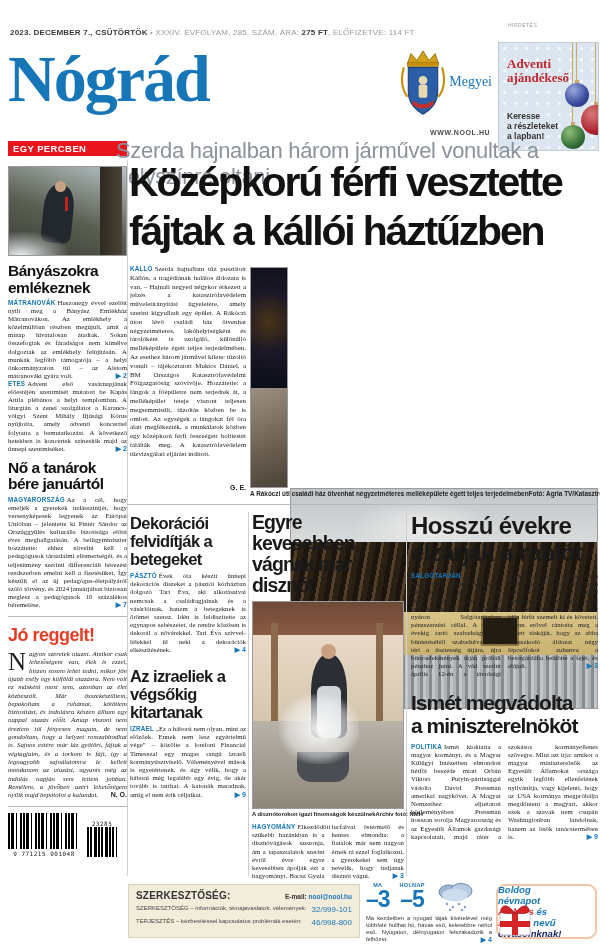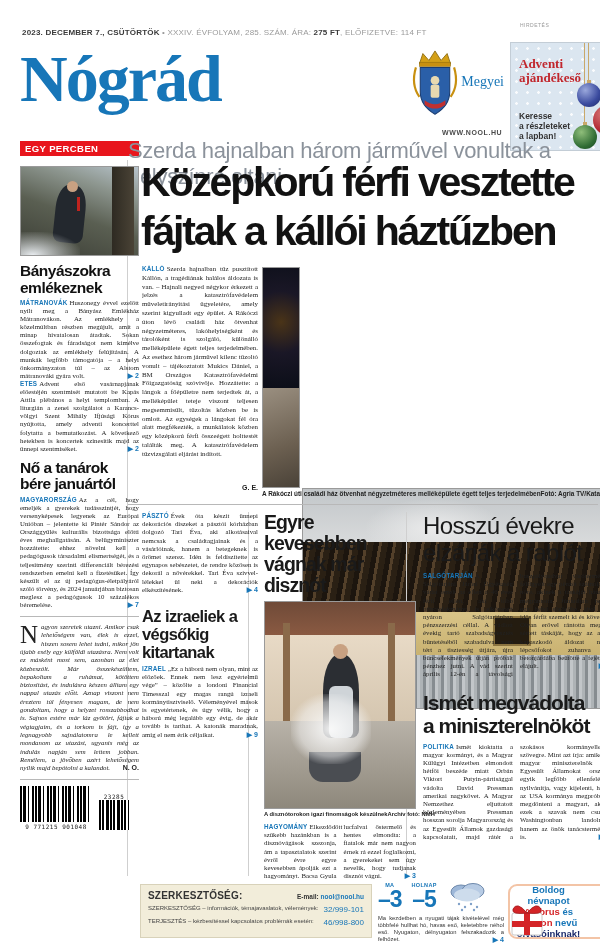--- a/index.html
+++ b/index.html
@@ -1,17 +1,17 @@
 <!DOCTYPE html>
 <html><head>
 <meta charset="utf-8">
 <style>
   html,body{margin:0;padding:0;background:#fff;}
   body{width:600px;height:947px;position:relative;font-family:"Liberation Sans",sans-serif;color:#1a1a1a;overflow:hidden;}
-  .abs{position:absolute;margin-left:12px;}
+  .abs{position:absolute;}
   
   .dateline{left:10px;top:28px;font-size:8px;color:#9a9a9a;letter-spacing:.2px;white-space:nowrap;}
   .dateline b{color:#3a3a3a;}
   .dateline .price{color:#3a3a3a;font-weight:bold;}
   .masthead{left:8px;top:40px;width:488px;display:flex;align-items:flex-end;justify-content:space-between;}
   .mast-word{font-family:"Liberation Serif",serif;font-weight:bold;font-size:66px;line-height:78px;color:#1776b8;letter-spacing:-2px;}
   .crest-col{display:flex;align-items:center;margin:0 4px;}
   .crest-caption{font-family:"Liberation Serif",serif;color:#1776b8;font-size:14px;margin-top:-2px;}
   .website{left:430px;top:129px;font-size:7px;font-weight:bold;color:#4a4a4a;letter-spacing:.6px;}
   
@@ -84,38 +84,38 @@
   .pig-post{position:absolute;top:10%;width:7px;height:55%;background:#8a6a4a;}
   .pig-ground{position:absolute;left:0;right:0;bottom:0;height:42%;background:linear-gradient(#b8b2a8,#8e887c);}
   .pig-person{position:absolute;left:58px;top:52px;width:36px;height:84px;background:#2b2e33;border-radius:45% 45% 8px 8px;}
   .pig-apron{position:absolute;left:64px;top:84px;width:24px;height:52px;background:#cfd4d8;border-radius:6px;}
   .pig-head{position:absolute;left:68px;top:42px;width:15px;height:15px;border-radius:50%;background:#c8a182;}
   .pig-steam{position:absolute;left:26px;top:92px;width:80px;height:70px;background:radial-gradient(ellipse,rgba(250,250,250,.95),rgba(245,245,245,.5) 55%,transparent 75%);}
   .pig-pot{position:absolute;left:44px;top:150px;width:52px;height:30px;background:#4a4d52;border-radius:0 0 14px 14px;}
   .small-caption{display:flex;justify-content:space-between;font-size:5.8px;font-weight:bold;white-space:nowrap;margin:2px 0 6px;}
   .twocol{columns:2;column-gap:7px;}
   .colC{left:411px;top:512px;width:187px;}
-  .colC h2.light{font-size:24px;line-height:27px;font-weight:normal;letter-spacing:-.6px;color:#1a1a1a;margin:0 0 6px;}
+  .colC h2.light{font-size:24px;line-height:27px;font-weight:bold;letter-spacing:-.6px;color:#1a1a1a;margin:0 0 6px;}
   .colC h2.heavy{font-size:21px;line-height:23px;font-weight:bold;letter-spacing:-1px;margin:12px 0 6px;}
   
   .edit-box{left:128px;top:884px;width:232px;height:54px;background:#f2edda;border:1px solid #d8d2ba;box-sizing:border-box;padding:5px 7px;}
   .edit-top{display:flex;justify-content:space-between;align-items:baseline;}
   .edit-title{font-size:10px;font-weight:bold;color:#333;letter-spacing:.2px;}
   .edit-mail{font-size:6.5px;font-weight:bold;color:#333;}
   .edit-mail a,.link{color:#1776b8;text-decoration:none;font-weight:bold;}
   .edit-row{display:flex;justify-content:space-between;font-size:6px;color:#444;margin-top:4px;}
   .edit-phone{color:#1776b8;font-weight:normal;font-size:8px;white-space:nowrap;}
   .weather{left:366px;top:882px;width:126px;}
   .w-top{display:flex;align-items:flex-start;gap:10px;}
   .w-cell{display:flex;flex-direction:column;align-items:center;}
   .w-label{font-size:5.5px;font-weight:bold;color:#1776b8;letter-spacing:.3px;}
   .w-val{font-size:23px;font-weight:bold;color:#1776b8;letter-spacing:-1px;line-height:22px;}
   .w-text{font-size:5.8px;line-height:7px;color:#333;text-align:justify;margin-top:3px;}
   .nameday{left:496px;top:884px;width:101px;height:55px;border:2px solid #f3c4a6;border-radius:9px;background:#fff;box-sizing:border-box;display:flex;align-items:center;}
-  .nd-text{font-size:9.5px;line-height:11px;font-weight:bold;text-align:center;width:100%;padding-right:20px;}
+  .nd-text{font-size:9.5px;line-height:11px;font-weight:bold;text-align:left;width:100%;padding-right:20px;font-style:italic;}
   .nd-blue{color:#1776b8;} .nd-red{color:#d42427;} .nd-dark{color:#1b2a6b;}
   .gift{position:absolute;left:-4px;bottom:-2px;}
 </style>
 </head>
 <body>
 
 <div class="abs dateline">
   <b>2023. DECEMBER 7., CSÜTÖRTÖK</b><span> • XXXIV. ÉVFOLYAM, 285. SZÁM. ÁRA: </span><span class="price">275 FT</span><span>, ELŐFIZETVE: 114 FT</span>
 </div>
 
@@ -213,39 +213,41 @@
     <span class="pageref">▶ 2</span>
   </div>
 
   <h2>Nő a tanárok bére januártól</h2>
   <div class="story-body">
     <span class="leadin">MAGYARORSZÁG</span><span>Az a cél, hogy emeljék a gyerekek tudásszintjét, hogy versenyképesek legyenek az Európai Unióban – jelentette ki Pintér Sándor az Országgyűlés kulturális bizottsága előtti éves meghallgatásán. A belügyminiszter hozzátette: ehhez növelni kell a pedagógusok társadalmi elismertségét, és a teljesítmény szerinti differenciált bérezési rendszerben emelni kell a fizetésüket. Így készült el az új pedagógus-életpályáról szóló törvény, és 2024 januárjában biztosan meglesz a pedagógusok 10 százalékos béremelése.</span>
     <span class="pageref">▶ 7</span>
   </div>
 
   <hr class="rail-hr">
+  <div class="opinion-title">Jó reggelt!</div>
   <div class="opinion-body">
     <span class="dropcap">N</span><span>agyon szeretek utazni. Amikor csak lehetőségem van, élek is ezzel, hiszen sosem lehet tudni, mikor jön újabb esély egy külföldi utazásra. Nem volt ez másként most sem, azonban az élet közbeszólt. Már összekészültem, bepakoltam a ruhámat, kötöttem biztosítást, és indulásra készen álltam egy nappal utazás előtt. Aznap viszont nem éreztem túl fényesen magam, de nem gondoltam, hogy a helyzet rosszabbodhat is. Sajnos estére már láz gyötört, fájtak a végtagjaim, és a torkom is fájt, így a legnagyobb sajnálatomra le kellett mondanom az utazást, ugyanis még az indulás napján sem lettem jobban. Remélem, a jövőben azért lehetőségem nyílik majd bepótolni a kalandot.</span>
     <span class="op-byline">N. O.</span>
   </div>
 
   <hr class="rail-hr">
   <div class="bc-row">
     <div class="bc-col">
       <div class="bc-big"></div>
       <div class="bc-digits">9 771215 901048</div>
     </div>
     <div class="bc-col">
       <div class="bc-digits">23285</div>
       <div class="bc-small"></div>
     </div>
   </div>
 </div>
 
 <div class="abs colA">
+  <h2>Dekorációi felvidítják a betegeket</h2>
   <div class="story-body">
     <span class="leadin">PÁSZTÓ</span><span>Évek óta készít ünnepi dekorációs díszeket a pásztói kórházban dolgozó Tari Éva, aki alkotásaival nemcsak a családtagjainak és a vásárlóinak, hanem a betegeknek is örömet szerez. Idén is feldíszítette az egynapos sebészetet, de rendre közösen is dekorál a nővérekkel. Tari Éva szívvel-lélekkel ül neki a dekorációk elkészítésének.</span>
     <span class="pageref">▶ 4</span>
   </div>
   <h2 style="margin-top:13px;">Az izraeliek a végsőkig kitartanak</h2>
   <div class="story-body">
     <span class="leadin">IZRAEL</span><span>„Ez a háború nem olyan, mint az előzőek. Ennek nem lesz egyértelmű vége” – közölte a londoni Financial Timesszal egy magas rangú izraeli kormánytisztviselő. Véleményével mások is egyetértenek, és úgy vélik, hogy a háború még legalább egy évig, de akár tovább is tarthat. A katonák maradnak, amíg el nem érik céljaikat.</span>
     <span class="pageref">▶ 9</span>
   </div>
 </div>

